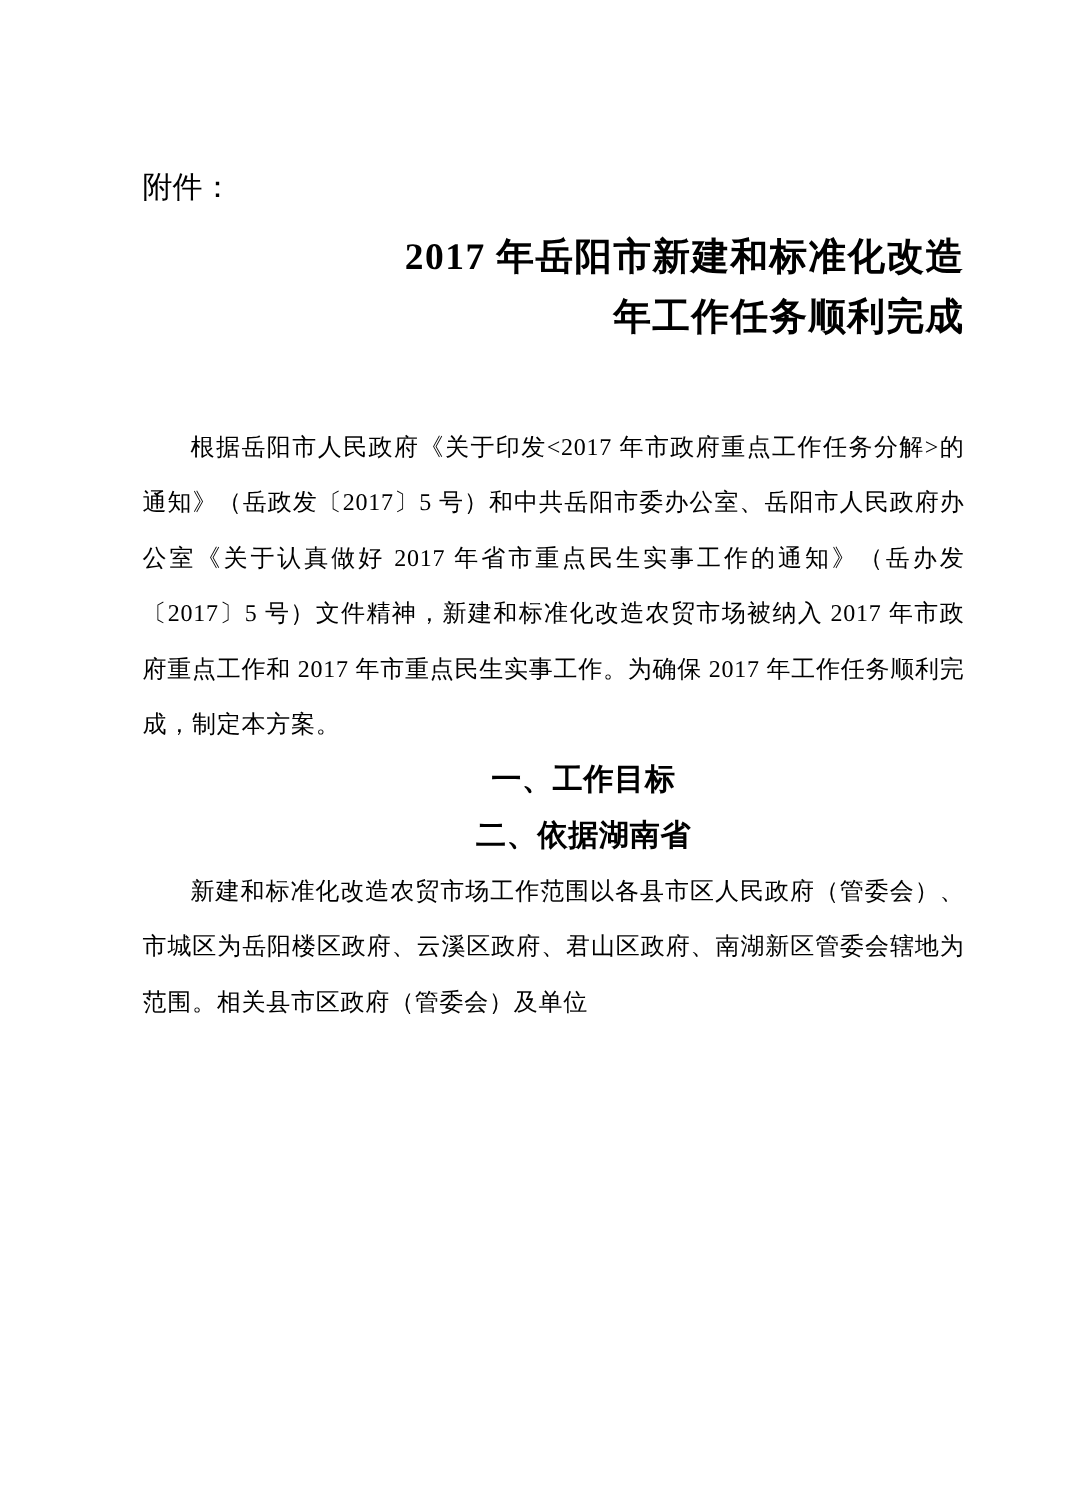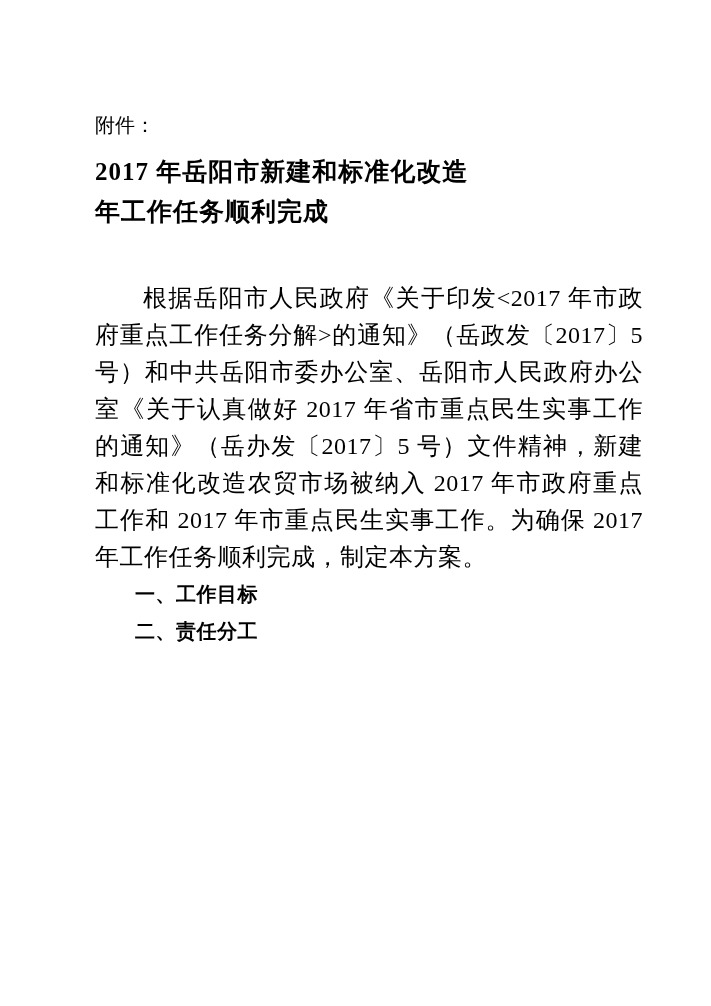--- a/index.html
+++ b/index.html
@@ -21,48 +21,49 @@
     font-family: "Liberation Serif", serif;
     font-size: 20px;
     line-height: 30px;
     font-weight: normal;
   }
   .doc-title {
     font-family: "Liberation Serif", serif;
     font-weight: bold;
     font-size: 25px;
     line-height: 40px;
-    text-align: left;
+    text-align: right;
     margin: 12px 0 48px 0;
     letter-spacing: 1px;
   }
   .doc-title .title-line {
     display: block;
   }
   .content p,
   .content h2 {
     margin: 0;
   }
   .body-para {
     font-family: "Liberation Serif", serif;
-    font-size: 24px;
+    font-size: 16px;
     line-height: 37px;
     font-weight: normal;
     text-align: justify;
     text-justify: inter-character;
     text-indent: 2em;
     letter-spacing: 0.5px;
   }
   .section-heading {
     font-family: "Liberation Sans", sans-serif;
     font-size: 20px;
     line-height: 37px;
     font-weight: bold;
     text-indent: 2em;
     letter-spacing: 0.5px;
+    text-align: center;
   }
 </style>
 </head>
 <body>
 
 <div class="page">
 
   <div class="attachment">附件：</div>
 
   <h1 class="doc-title">
@@ -70,18 +71,19 @@
     <span class="title-line">年工作任务顺利完成</span>
   </h1>
 
   <div class="content">
 
     <p class="body-para">根据岳阳市人民政府《关于印发&lt;2017 年市政府重点工作任务分解&gt;的通知》（岳政发〔2017〕5 号）和中共岳阳市委办公室、岳阳市人民政府办公室《关于认真做好 2017 年省市重点民生实事工作的通知》（岳办发〔2017〕5 号）文件精神，新建和标准化改造农贸市场被纳入 2017 年市政府重点工作和 2017 年市重点民生实事工作。为确保 2017 年工作任务顺利完成，制定本方案。</p>
 
     <h2 class="section-heading">一、工作目标</h2>
 
 
-    <h2 class="section-heading">二、责任分工</h2>
+    <h2 class="section-heading">二、依据湖南省</h2>
 
+    <p class="body-para">新建和标准化改造农贸市场工作范围以各县市区人民政府（管委会）、市城区为岳阳楼区政府、云溪区政府、君山区政府、南湖新区管委会辖地为范围。相关县市区政府（管委会）及单位</p>
 
   </div>
 
 </div>
 
 </body></html>

